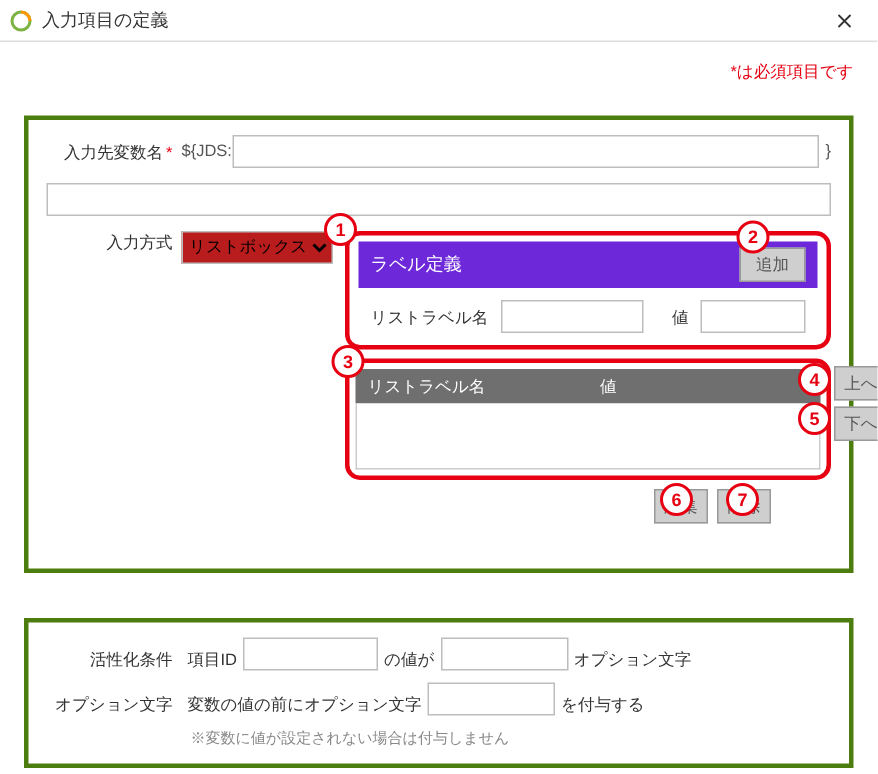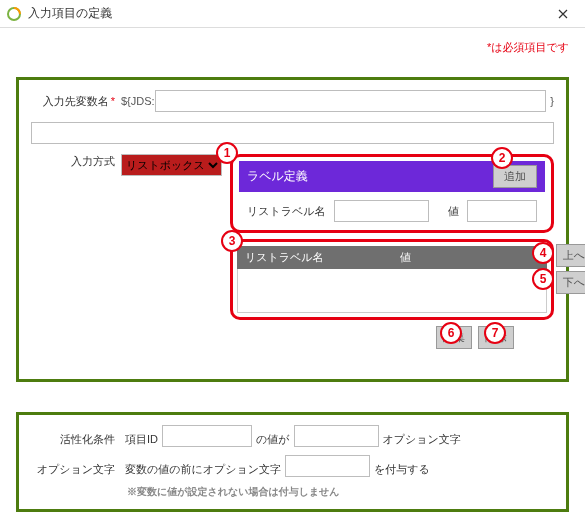--- a/index.html
+++ b/index.html
@@ -37,21 +37,21 @@
 .grid-body { background: #fff; height: 44px; border: 1px solid #ccc; border-top: none; }
 .side-btns { position: absolute; right: -38px; top: 90px; display: flex; flex-direction: column; gap: 4px; }
 .side-btns .btn, .bottom-btns .btn { width: 36px; text-align: center; padding: 3px 0; }
 .bottom-btns { display: flex; justify-content: flex-end; gap: 6px; margin-top: 4px; padding-right: 40px; }
 .section2 { margin-top: 14px; }
 .opt-row { display: flex; align-items: flex-end; margin-bottom: 8px; }
 .opt-row .lbl { width: 90px; }
 .txt { color: #333; margin: 0 4px; }
 .small-input { width: 90px; }
 .small-input2 { width: 85px; }
-.hint { color: #888; font-size: 10px; margin-left: 96px; font-weight: bold; }
+.hint { color: #888; font-size: 10px; margin-left: 96px; }
 .callout { position: absolute; width: 22px; height: 22px; border: 2.5px solid #e60012; border-radius: 50%; background: #fff; color: #e60012; font-weight: bold; font-size: 12px; display: flex; align-items: center; justify-content: center; z-index: 10; }
 .basic-body { position: relative; padding-bottom: 20px; }
 </style>
 </head>
 <body>
 
 <div class="titlebar">
   <span class="tb-icon">
     <svg viewBox="0 0 16 16">
         <circle cx="8" cy="8" r="6" fill="none" stroke="#7cb342" stroke-width="2"></circle>

